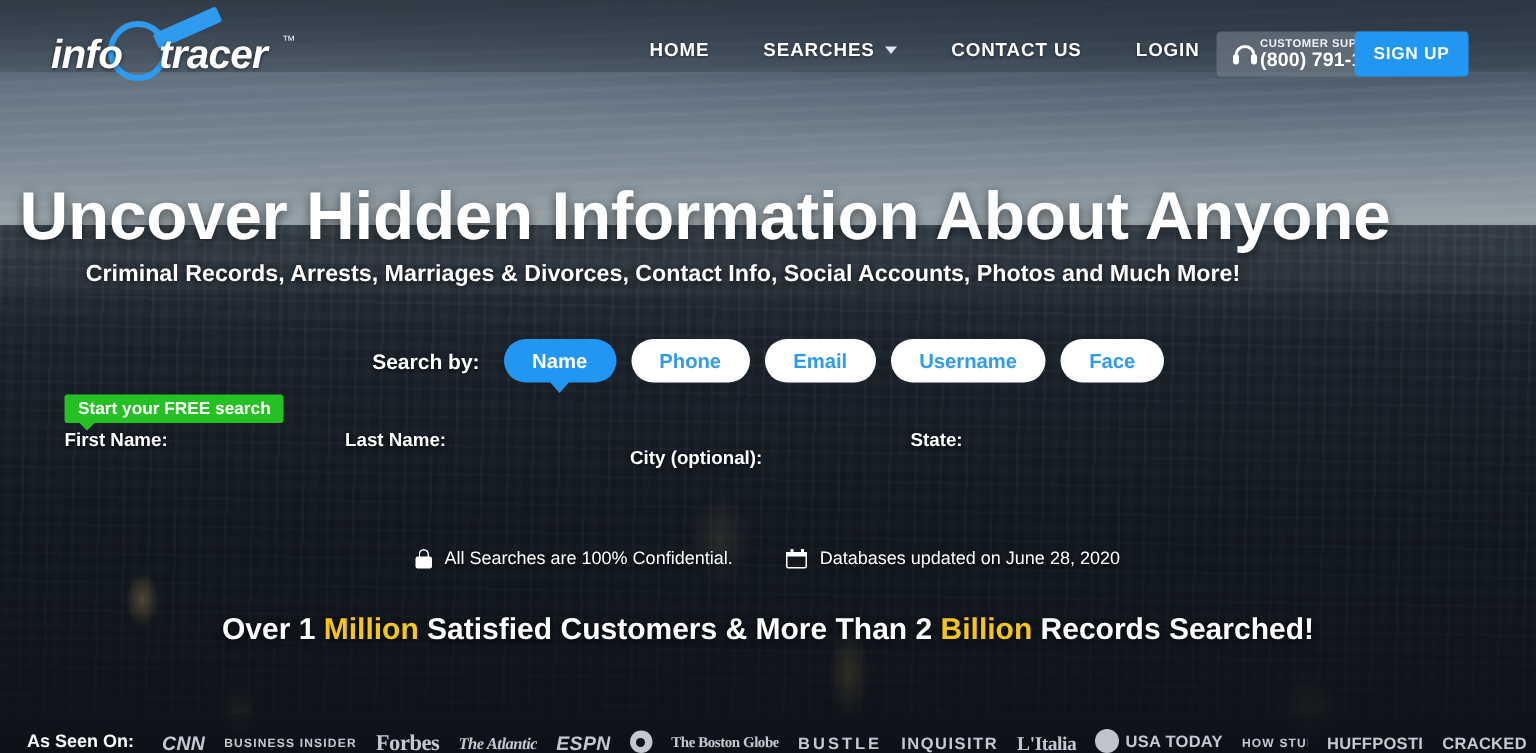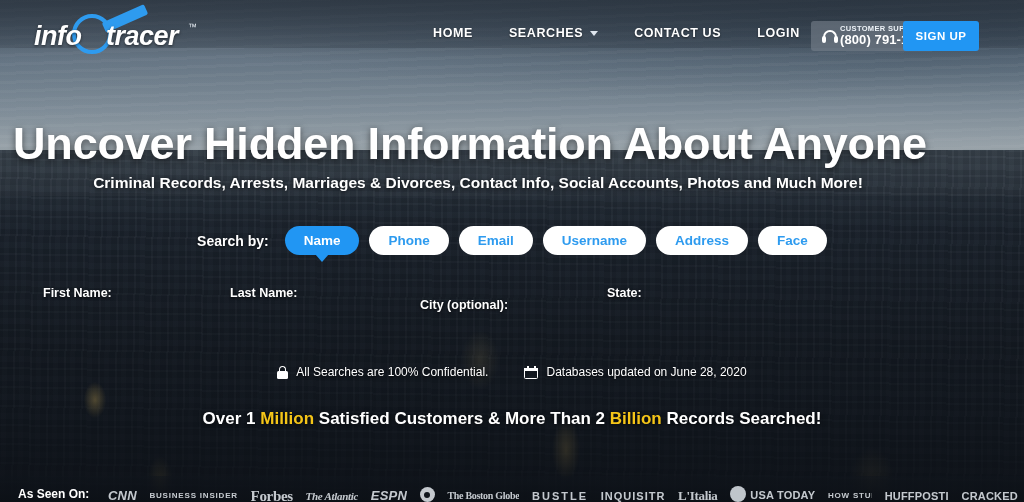--- a/index.html
+++ b/index.html
@@ -129,21 +129,20 @@
   
   .headline {
     position:absolute; left:0; top:118px; width:940px; text-align:center;
     font-size:45px; font-weight:bold; color:#ffffff; letter-spacing:-.2px;
     text-shadow: 0 2px 7px rgba(0,0,0,.55);
   }
   .subhead {
     position:absolute; left:0; top:174px; width:884px; text-align:center;
     font-size:15.5px; font-weight:bold; color:#ffffff;
     text-shadow: 0 1px 4px rgba(0,0,0,.7);
-    margin-left: 36px;
   }
 
   
   .searchby-row {
     position:absolute; left:0; top:226px; width:1024px;
     display:flex; align-items:center; justify-content:center; gap:10px;
   }
   .searchby-label {
     font-size:14px; font-weight:bold; color:#ffffff; margin-right:6px;
     text-shadow:0 1px 3px rgba(0,0,0,.7);
@@ -268,21 +267,21 @@
   }
   .cal-icon .bar {
     position:absolute; left:0; top:2px; width:14px; height:3px; background:#ffffff;
   }
   .cal-icon .p1 { position:absolute; left:2.5px; top:0; width:2px; height:4px; background:#ffffff; }
   .cal-icon .p2 { position:absolute; right:2.5px; top:0; width:2px; height:4px; background:#ffffff; }
 
   
   .stats {
     position:absolute; left:0; top:409px; width:1024px; text-align:center;
-    font-size:17px; font-weight:bold; color:#ffffff;
+    font-size:20px; font-weight:bold; color:#ffffff;
     text-shadow:0 1px 5px rgba(0,0,0,.8);
   }
   .stats .hl { color:#f5c518; }
 
   
   .seen-strip {
     position:absolute; left:0; bottom:0; width:1024px; height:26px;
     display:flex; align-items:flex-end; gap:0;
     background: linear-gradient(180deg, rgba(16,21,28,.55), rgba(12,16,22,.88));
   }
@@ -367,24 +366,24 @@
 
   <div class="headline">Uncover Hidden Information About Anyone</div>
   <div class="subhead">Criminal Records, Arrests, Marriages &amp; Divorces, Contact Info, Social Accounts, Photos and Much More!</div>
 
   <div class="searchby-row">
     <span class="searchby-label">Search by:</span>
     <button class="pill active">Name</button>
     <button class="pill">Phone</button>
     <button class="pill">Email</button>
     <button class="pill">Username</button>
-    <button class="pill">Address</button>
     <button class="pill">Face</button>
   </div>
 
+  <div class="free-badge">Start your FREE search</div>
 
   <div class="form-labels">
     <span class="lbl-first">First Name:</span>
     <span class="lbl-last">Last Name:</span>
     <span class="lbl-city">City (optional):</span>
     <span class="lbl-state">State:</span>
   </div>
 
 
   <div class="trust-row">

